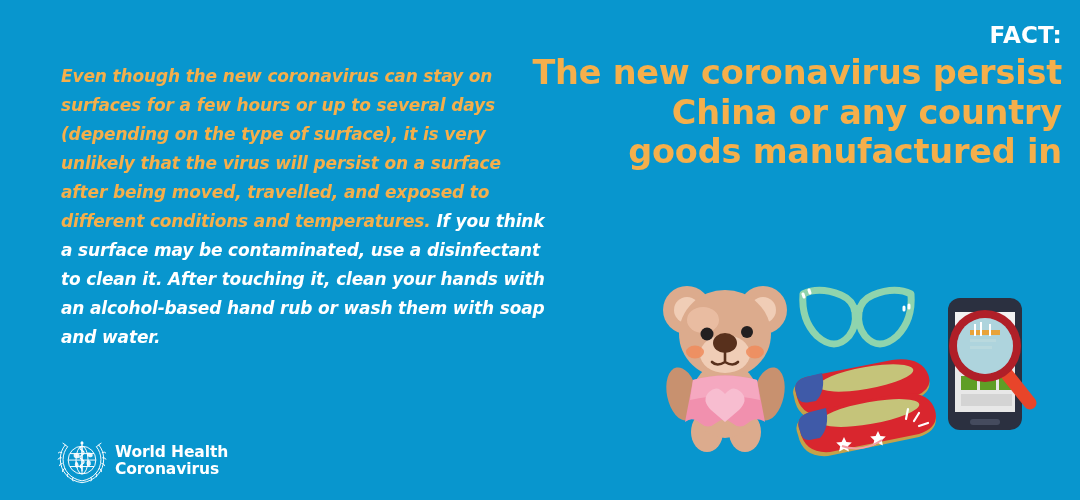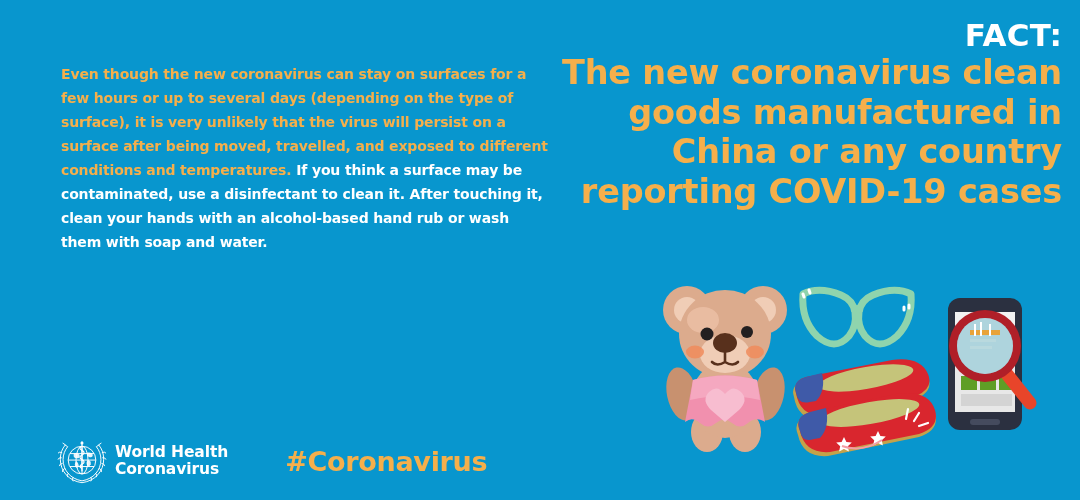--- a/index.html
+++ b/index.html
@@ -15,40 +15,41 @@
     overflow: hidden;
     font-family: "DejaVu Sans", "Liberation Sans", sans-serif;
   }
 
   
   #body-copy {
     position: absolute;
     left: 61px;
     top: 62px;
     width: 490px;
-    font-size: 14px;
-    font-weight: bold;
-    line-height: 24px;
+    font-size: 17px;
+    font-weight: bold;
+    line-height: 29px;
     letter-spacing: -0.15px;
     color: #ffffff;
+    font-style: italic;
   }
   #body-copy .amber { color: #f5af4b; }
 
   
   #headline-block {
     position: absolute;
     right: 18px;
     top: 18px;
     width: 610px;
     text-align: right;
   }
   #fact-label {
     display: block;
     color: #ffffff;
-    font-size: 31px;
+    font-size: 23px;
     font-weight: bold;
     line-height: 34px;
     letter-spacing: 0.2px;
   }
   #headline {
     display: block;
     color: #f5af4b;
     font-size: 33.5px;
     font-weight: bold;
     line-height: 39.5px;
@@ -107,24 +108,23 @@
 
 <div id="poster">
 
   <div id="body-copy">
     <span class="amber">Even though the new coronavirus can stay on surfaces for a few hours or up to several days (depending on the type of surface), it is very unlikely that the virus will persist on a surface after being moved, travelled, and exposed to different conditions and temperatures.</span><span class="white"> If you think a surface may be contaminated, use a disinfectant to clean it. After touching it, clean your hands with an alcohol-based hand rub or wash them with soap and water.</span>
   </div>
 
   <div id="headline-block">
     <span id="fact-label">FACT:</span>
     <span id="headline">
-      <span class="ln">The new coronavirus clean</span>
+      <span class="ln">The new coronavirus persist</span>
+      <span class="ln">China or any country</span>
       <span class="ln">goods manufactured in</span>
-      <span class="ln">China or any country</span>
-      <span class="ln">reporting COVID-19 cases</span>
     </span>
   </div>
 
   <div id="illustration">
 
     <div class="ill-item" id="teddy-bear">
       <svg width="140" height="180" viewBox="0 0 140 180">
 
         <circle cx="32" cy="38" r="24" fill="#dcab8d"></circle>
         <circle cx="108" cy="38" r="24" fill="#dcab8d"></circle>
@@ -251,16 +251,15 @@
           <path d="M55 10 L55 74"></path>
           <path d="M55 20 q-9 4 0 9 q9 5 0 10 q-9 5 0 10 q9 5 0 10 q-9 5 0 9"></path>
           <circle cx="55" cy="13" r="3.3" fill="#ffffff" stroke="none"></circle>
         </g>
       </svg>
       <div id="who-wordmark">
         <span>World Health</span>
         <span>Coronavirus</span>
       </div>
     </div>
-    <div class="hashtag" id="hashtag-coronavirus">#Coronavirus</div>
   </div>
 
 </div>
 
 </body></html>

